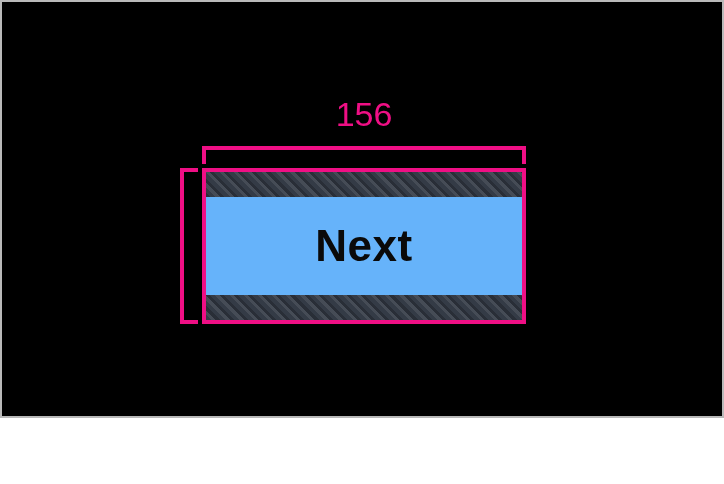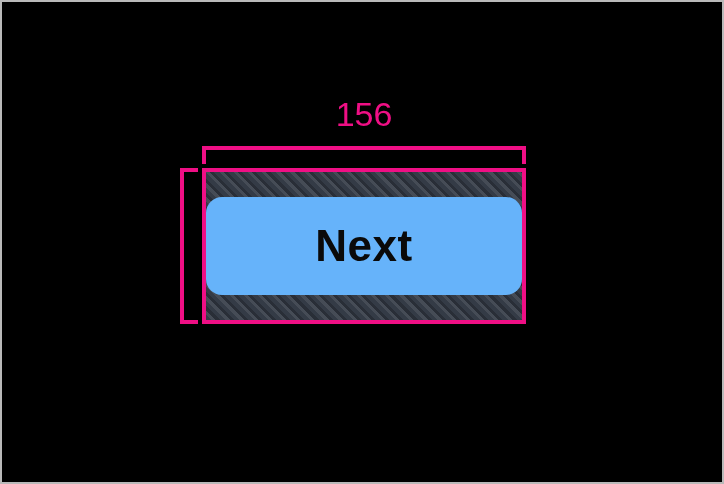--- a/index.html
+++ b/index.html
@@ -10,21 +10,21 @@
   body {
     width: 724px;
     height: 484px;
     overflow: hidden;
     font-family: "Liberation Sans", sans-serif;
   }
 
   #canvas {
     position: relative;
     width: 724px;
-    height: 484px;
+    height: 418px;
     box-sizing: border-box;
     background: #000000;
     border: 2px solid #b9b9b9;
     overflow: hidden;
   }
 
   
   .measured-element {
     position: absolute;
     left: 200px;
@@ -52,21 +52,21 @@
   }
 
   
   .content-box {
     position: absolute;
     left: 0px;
     top: 25px;
     right: 0px;
     height: 98px;
     background: var(--fill, #66b3fa);
-    border-radius: 16px;
+    border-radius: 0;
     display: flex;
     align-items: center;
     justify-content: center;
   }
   .content-label {
     color: #0a0a0a;
     font-size: 44px;
     font-weight: bold;
     letter-spacing: 0.5px;
     line-height: 1;

